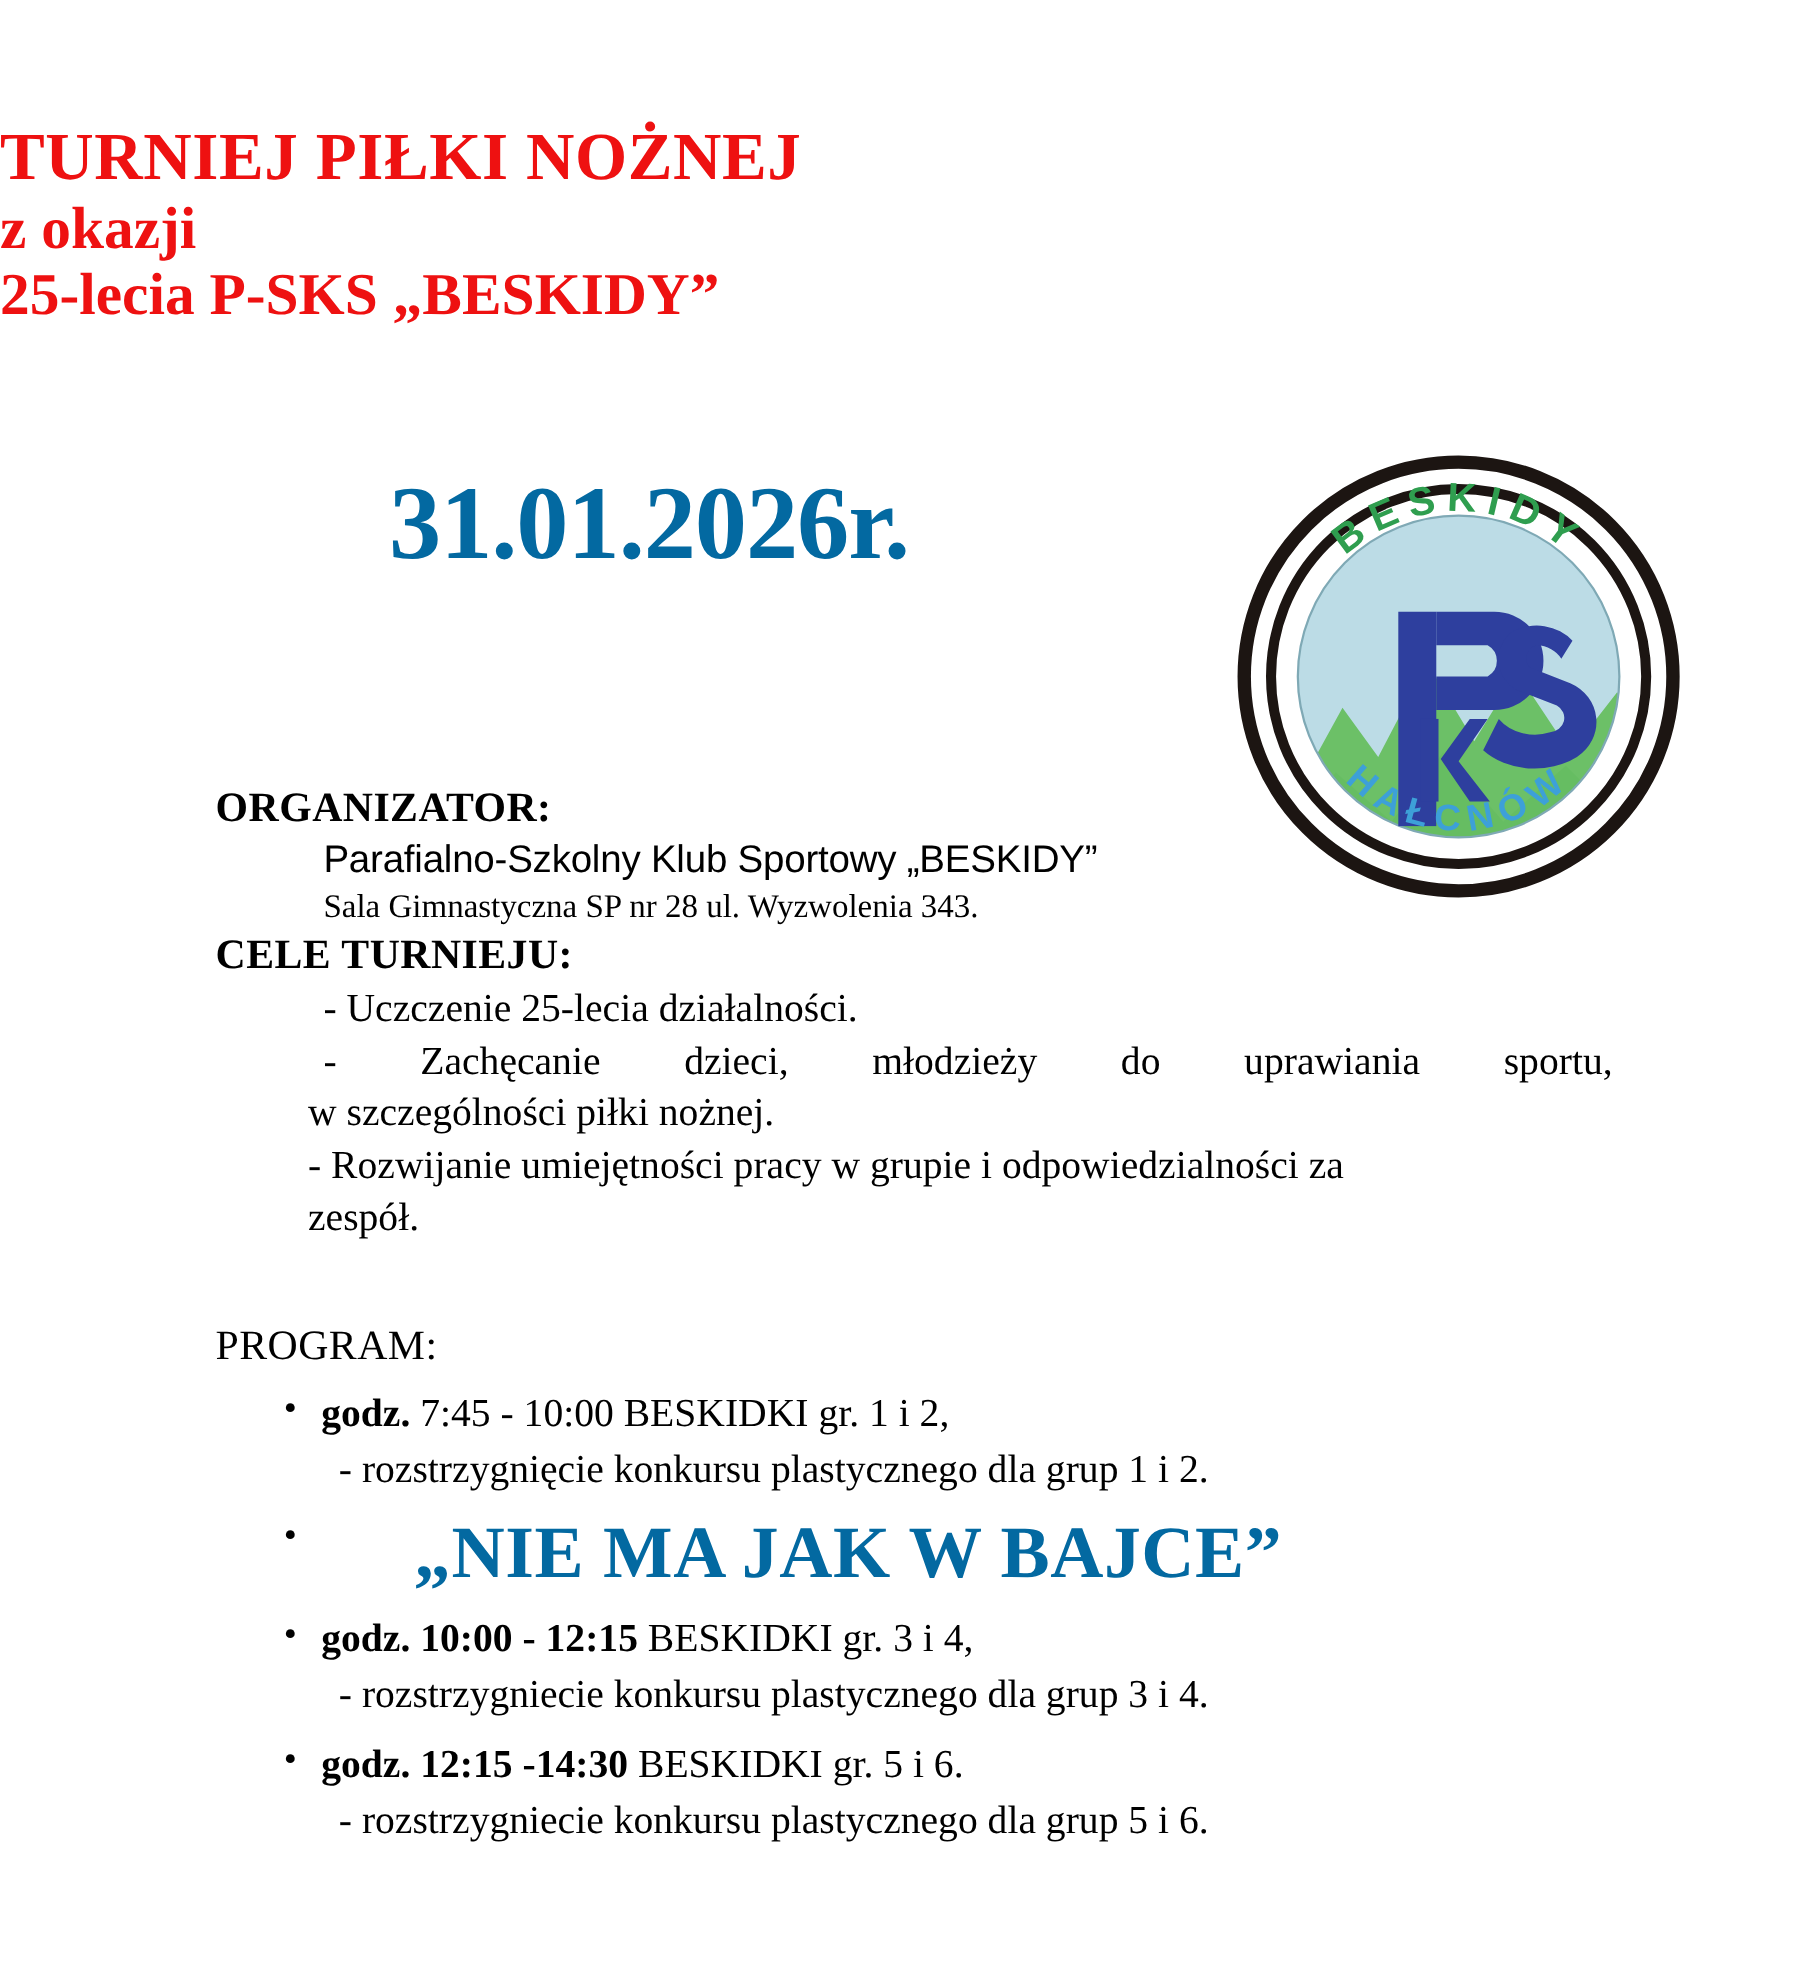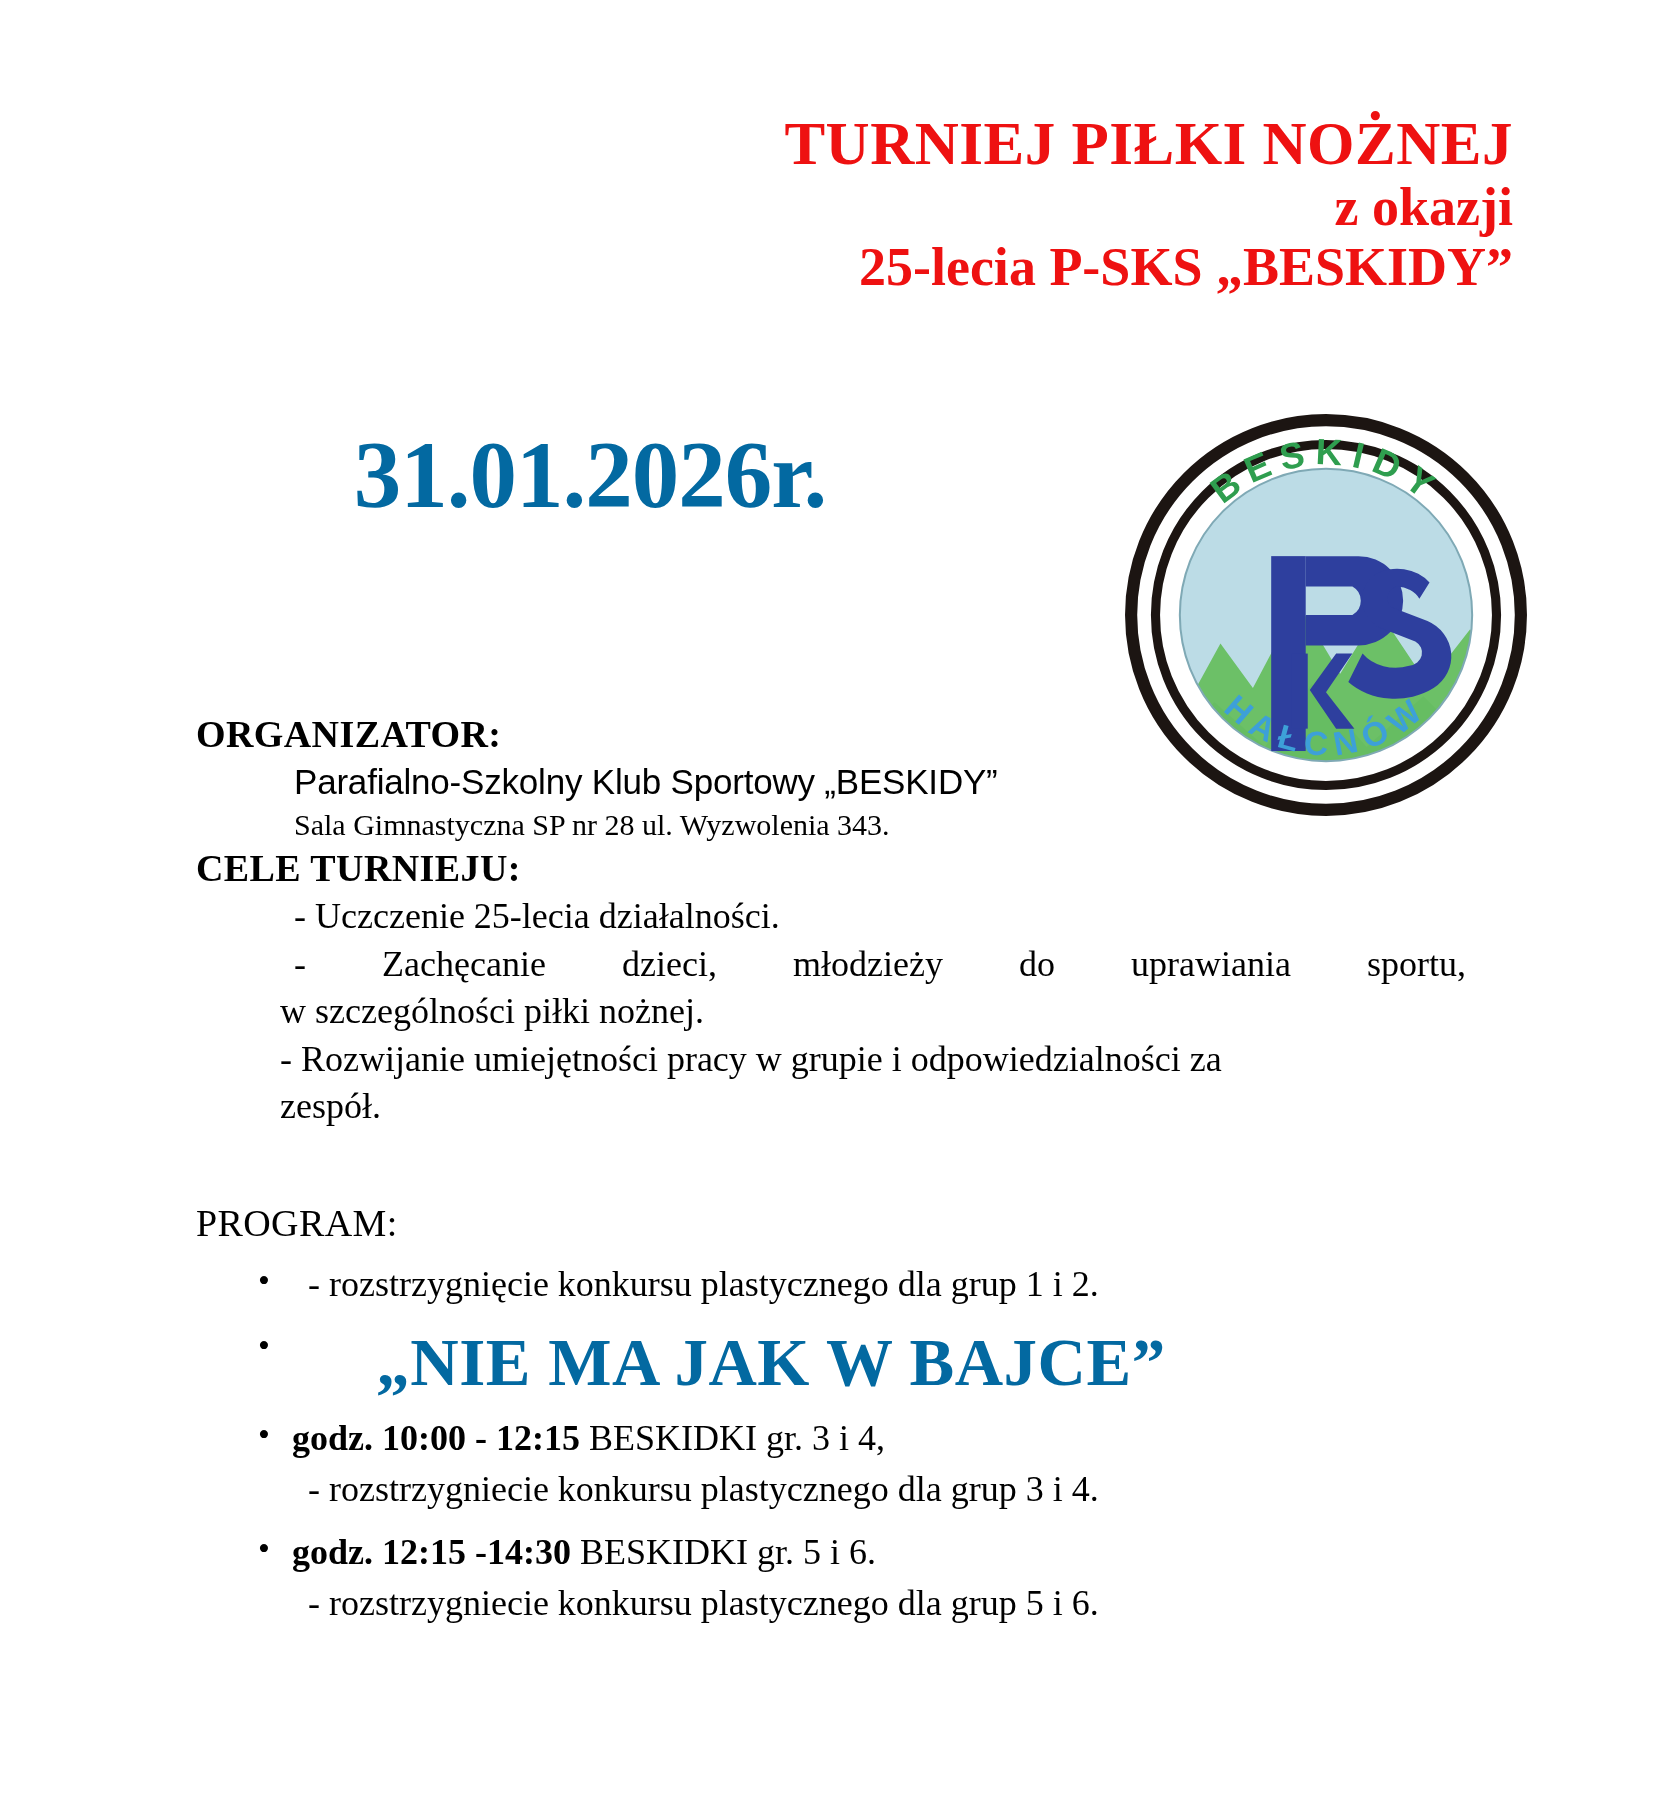--- a/index.html
+++ b/index.html
@@ -24,23 +24,22 @@
     height: 1805px;
     box-sizing: border-box;
   }
 
   
   .title-block {
     position: absolute;
     top: 112px;
     left: 0;
     width: 1500px;
-    text-align: right;
+    text-align: left;
     color: #ee1111;
-    padding-left: 13px;
   }
   .title-line-1 {
     font-size: 61px;
     font-weight: bold;
     line-height: 1.06;
     letter-spacing: 0.5px;
     white-space: nowrap;
   }
   .title-line-2 {
     font-size: 54px;
@@ -250,20 +249,23 @@
         </div>
       <div class="goal-line" style="margin-left:-14px;">w  szczególności piłki nożnej.</div>
       <div class="goal-line" style="margin-left:-14px;">- Rozwijanie umiejętności pracy w grupie i odpowiedzialności za</div>
       <div class="goal-line" style="margin-left:-14px;">zespół.</div>
     </div>
 
     <div class="program-head">PROGRAM:</div>
 
     <ul class="program-list">
       <li>
+        <div class="item-main">
+          <span class="b">godz.</span><span>  7:45 - 10:00 BESKIDKI gr. 1 i 2,</span>
+        </div>
         <div class="item-sub">- rozstrzygnięcie konkursu plastycznego dla grup 1 i 2.</div>
       </li>
 
       <li style="list-style:none; padding:0; margin:0;">
         <div class="banner">„NIE MA JAK W BAJCE”</div>
       </li>
 
       <li>
         <div class="item-main">
           <span class="b">godz. 10:00 - 12:15</span><span>  BESKIDKI gr. 3 i 4,</span>

